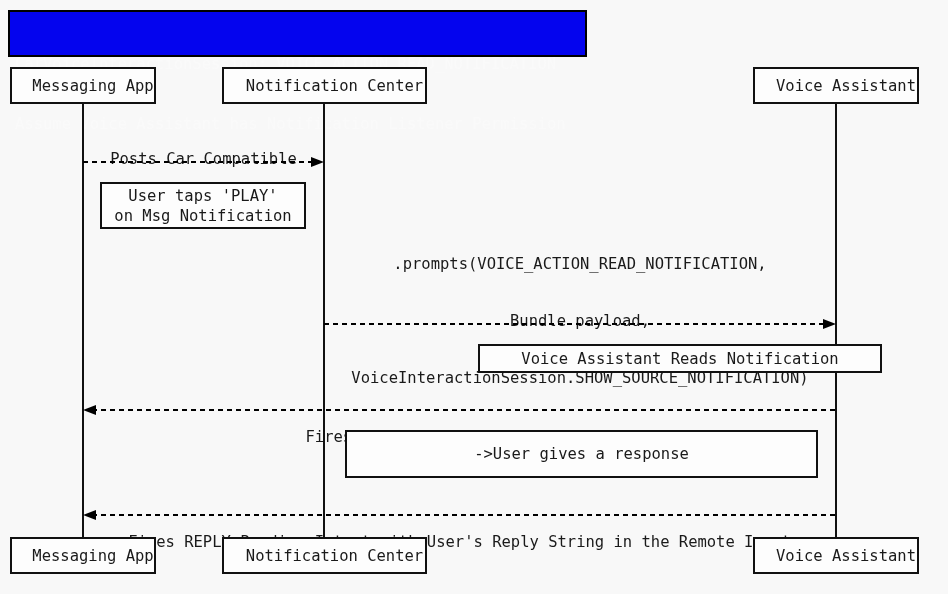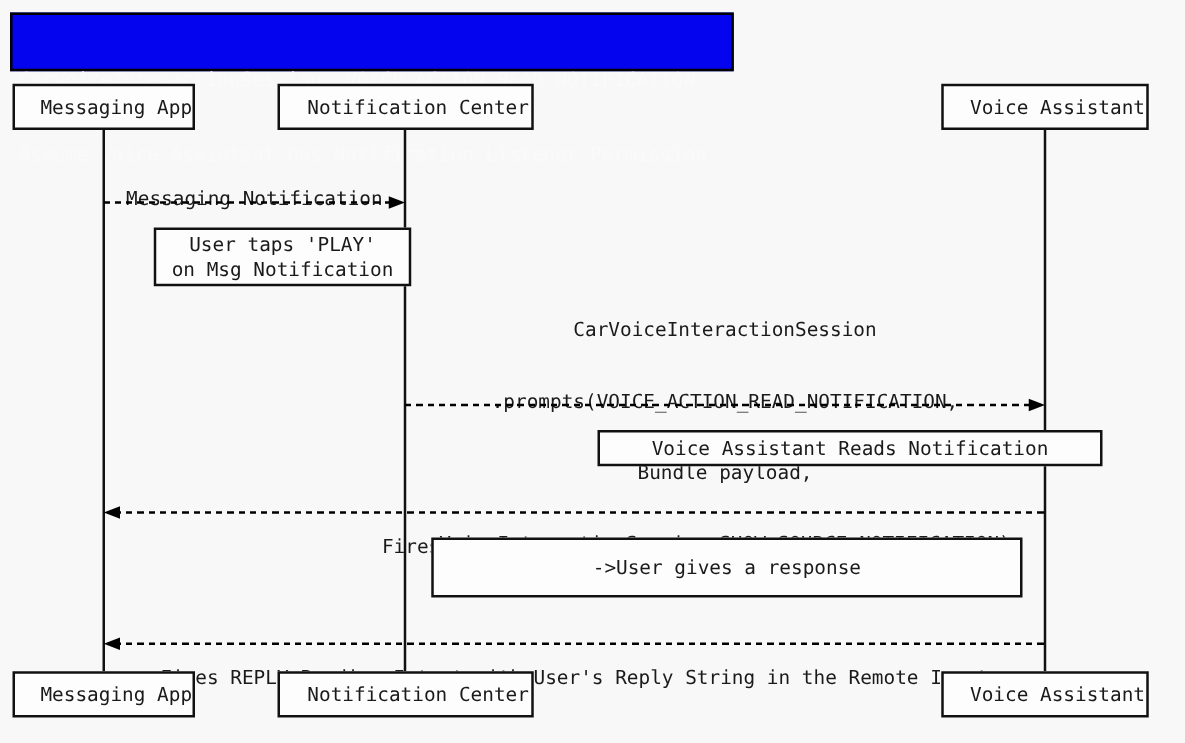--- a/index.html
+++ b/index.html
@@ -117,34 +117,34 @@
     <span>Messaging App</span>
   </div>
   <div class="actor-box" style="left:222px; top:67px; width:205px;">
     <span>Notification Center</span>
   </div>
   <div class="actor-box" style="left:753px; top:67px; width:166px;">
     <span>Voice Assistant</span>
   </div>
 
   <div class="msg-label" style="left:83px; top:112px; width:241px;">
+    <div>Posts Car Compatible</div>
     <div>Messaging Notification</div>
   </div>
   <div class="arrow right" style="left:83px; top:156px; width:241px;">
     <div class="shaft"></div>
     <div class="head"></div>
   </div>
 
-  <div class="note-box" style="left:100px; top:182px; width:206px; height:47px;margin-left:23px;">
+  <div class="note-box" style="left:100px; top:182px; width:206px; height:47px;">
     <div>User taps 'PLAY'</div>
     <div>on Msg Notification</div>
   </div>
 
   <div class="msg-label" style="left:324px; top:217px; width:512px;">
-    <div>CarVoiceInteractionSession</div>
     <div>.prompts(VOICE_ACTION_READ_NOTIFICATION,</div>
     <div>Bundle payload,</div>
     <div>VoiceInteractionSession.SHOW_SOURCE_NOTIFICATION)</div>
   </div>
   <div class="arrow right" style="left:324px; top:318px; width:512px;">
     <div class="shaft"></div>
     <div class="head"></div>
   </div>
 
   <div class="note-box" style="left:478px; top:344px; width:404px; height:29px;">

